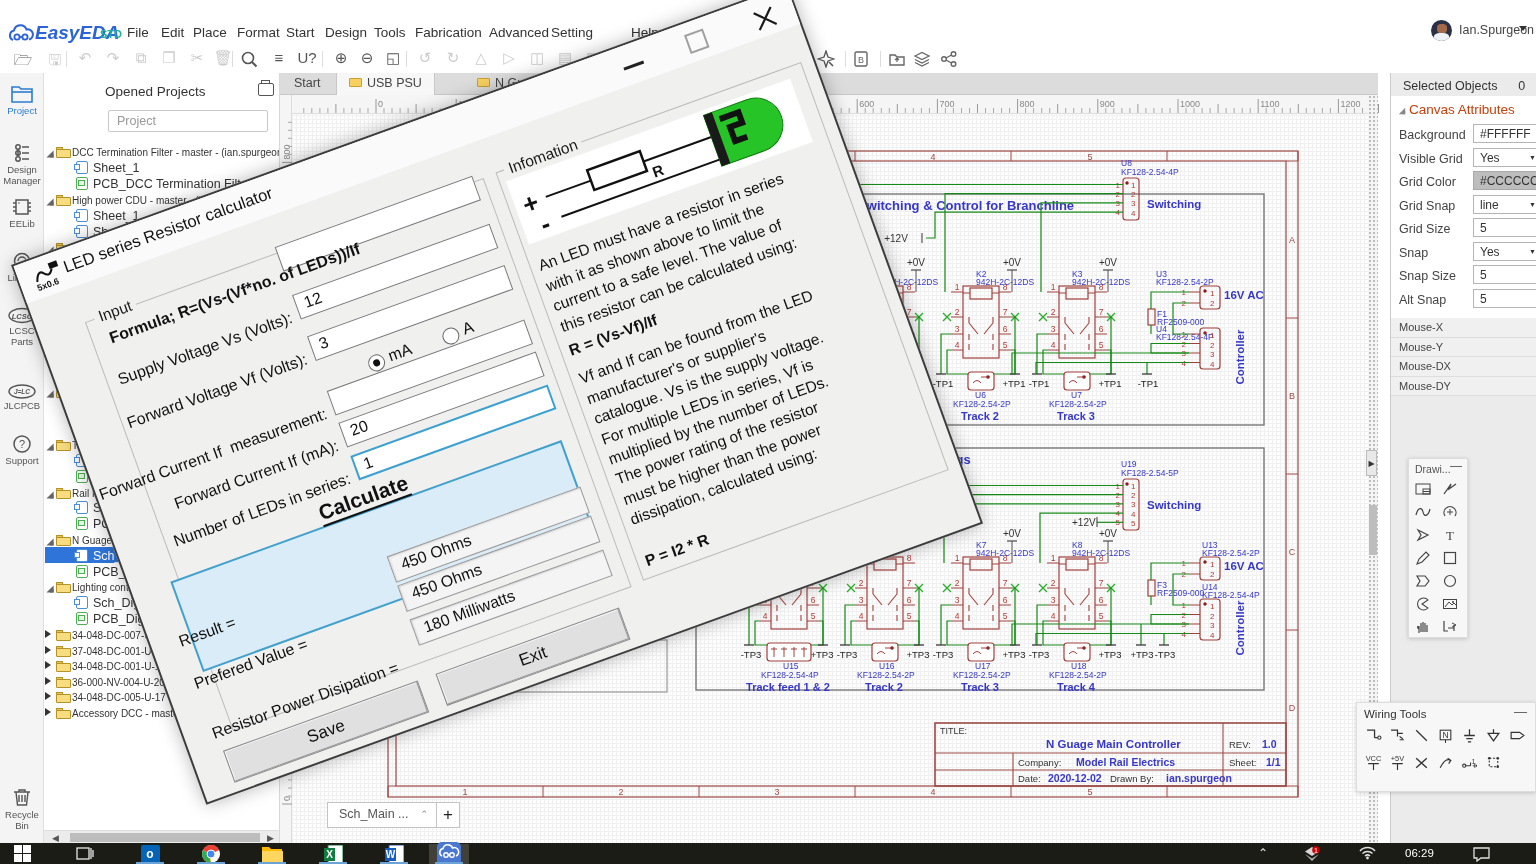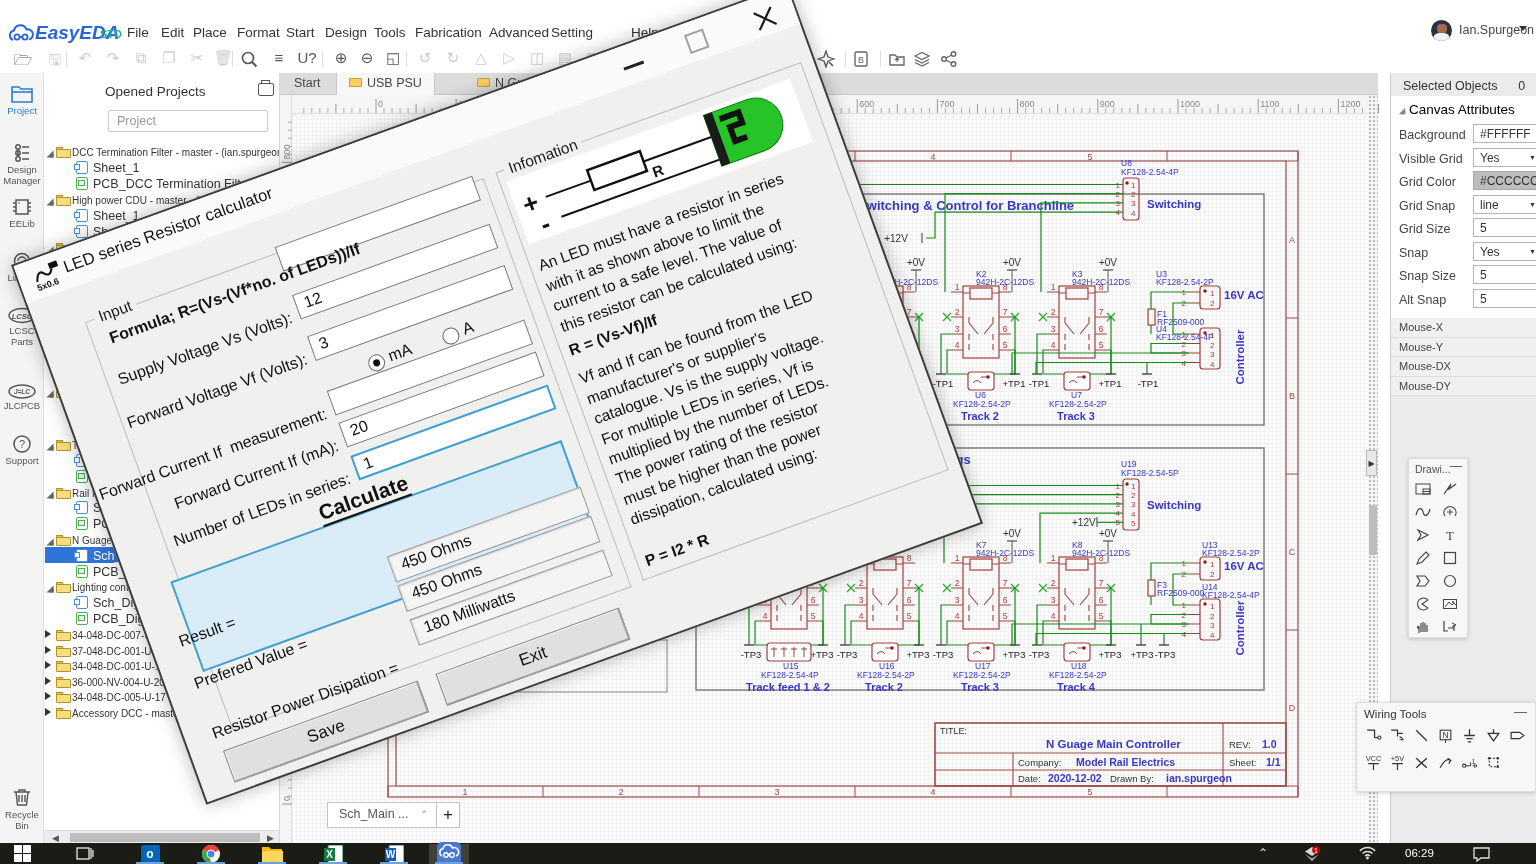--- a/index.html
+++ b/index.html
@@ -69,21 +69,21 @@
 #sheettab .up{position:absolute;right:8px;top:6px;font-size:9px;color:#888}
 #plusbtn{position:absolute;left:436px;top:802px;width:24px;height:26px;background:#fff;border:1px solid #c4c4c4;z-index:6;font-size:17px;color:#222;text-align:center;line-height:24px}
 #vscroll{position:absolute;left:1368px;top:95px;width:10px;height:748px;background:#f4f4f4;z-index:5;
 background-image:radial-gradient(#bdbdbd 1px,transparent 1px);background-size:4px 4px}
 #vscroll .thumb{position:absolute;left:1px;top:410px;width:8px;height:50px;background:#bdbdbd}
 #collapse{position:absolute;left:1366px;top:450px;width:11px;height:26px;background:#e8e8e8;border:1px solid #bbb;z-index:6;font-size:8px;color:#333;text-align:center;line-height:26px}
 
 #rpanel{position:absolute;left:1390px;top:73px;width:190px;height:770px;background:#ebebeb;border-left:1px solid #ccc;z-index:31}
 #rpanel .selobj{position:absolute;left:12px;top:6px;font-size:12.5px;color:#333}
 #rpanel .attrcard{position:absolute;left:0;top:23px;width:158px;height:297px;background:#fff}
-#rpanel .cahdr{position:absolute;left:18px;top:29px;font-size:13.5px;color:#000000}
+#rpanel .cahdr{position:absolute;left:18px;top:29px;font-size:13.5px;color:#c2410c}
 #rpanel .catri{position:absolute;left:7px;top:34px;width:0;height:0;border-left:4px solid transparent;border-top:4px solid transparent;border-right:4px solid #888;border-bottom:4px solid #888;transform:scale(.8)}
 .rplbl{position:absolute;left:8px;font-size:12.5px;color:#444}
 .rpinp{position:absolute;left:82px;width:68px;height:19px;border:1px solid #b5b5b5;background:#fff;font-size:12px;color:#333;padding:2px 0 9px 6px}
 .rpinp.gray{background:#bdbdbd;border-color:#a8a8a8}
 .rpinp .caret{position:absolute;right:4px;top:5px;font-size:7px;color:#333}
 .mrow{position:absolute;left:0;width:158px;height:19.5px;border-bottom:1px solid #ddd;background:#f0f0f0}
 .mrow span{position:absolute;left:8px;top:3px;font-size:11px;color:#444}
 
 #dpal{position:absolute;left:1408px;top:458px;width:60px;height:180px;background:#f7f7f7;border:1px solid #ddd;box-shadow:0 1px 4px rgba(0,0,0,.18);z-index:32}
 #dpal .ttl{position:absolute;left:6px;top:4px;font-size:10.5px;color:#555}

